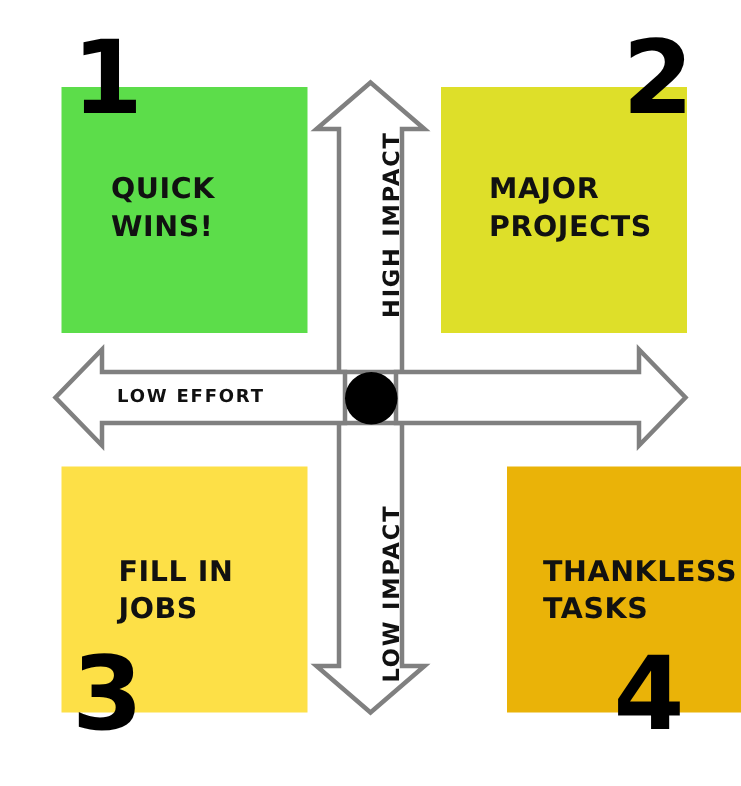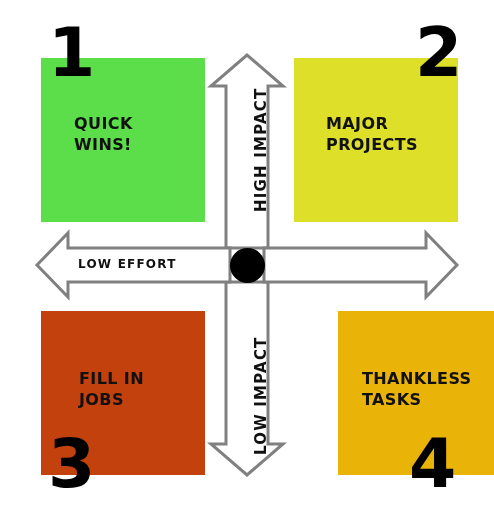--- a/index.html
+++ b/index.html
@@ -29,21 +29,21 @@
   .quad-1 { left: 41px;  top: 58px;  }
   .quad-2 { left: 294px; top: 58px;  }
   .quad-3 { left: 41px;  top: 311px; }
   .quad-4 { left: 294px; top: 311px; }
 
   .quad-label {
     position: absolute;
     left: 33px;
     top: 56px;
     width: 128px;
-    font-size: 16px;
+    font-size: 19px;
     font-weight: 600;
     line-height: 1.30;
     color: #111111;
     letter-spacing: 0.4px;
     white-space: pre-line;
   }
   .quad-3 .quad-label { left: 38px; top: 58px; }
   .quad-4 .quad-label { left: 24px; top: 58px; }
   .quad-2 .quad-label { left: 32px; top: 56px; }
 
@@ -116,21 +116,21 @@
   <div class="quad quad-1" style="background: rgb(92, 221, 74);">
     <div class="quad-label">QUICK
 WINS!</div>
   </div>
 
   <div class="quad quad-2" style="background: rgb(222, 223, 41);">
     <div class="quad-label">MAJOR
 PROJECTS</div>
   </div>
 
-  <div class="quad quad-3" style="background: #c2410c;">
+  <div class="quad quad-3" style="background: #fde047;">
     <div class="quad-label">FILL IN
 JOBS</div>
   </div>
 
   <div class="quad quad-4" style="background: #eab308; margin-left: 44px;">
     <div class="quad-label">THANKLESS
 TASKS</div>
   </div>
 
   <svg id="arrow-cross" viewBox="0 0 494 524" width="494" height="524">

